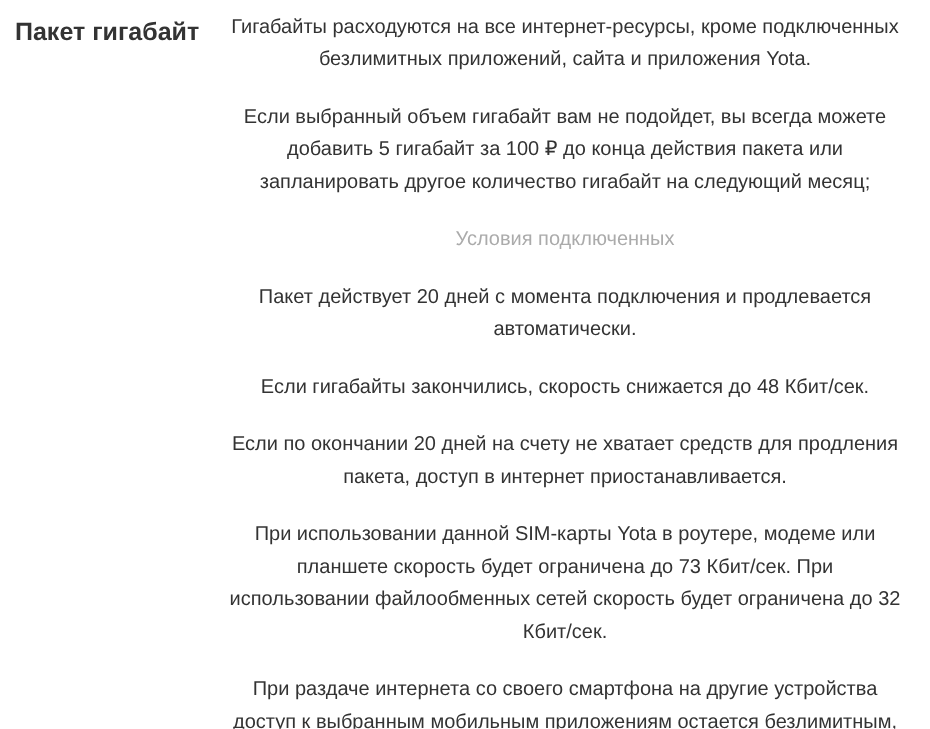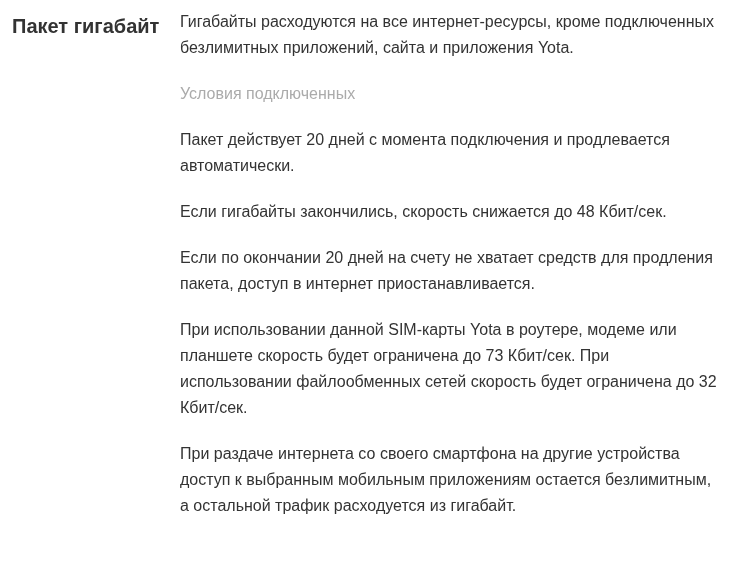--- a/index.html
+++ b/index.html
@@ -35,37 +35,39 @@
   }
   .content-col {
     flex: 1 1 auto;
     max-width: 552px;
   }
   .para {
     margin: 0 0 20px 0;
     font-size: 16px;
     line-height: 26px;
     color: #333333;
+    text-align: center;
   }
   .para:last-child {
     margin-bottom: 0;
   }
   .para.muted {
     color: #ababab;
   }
 </style>
 </head>
 <body>
 
 <div class="section-row">
   <div class="label-col">
     <h3 class="row-title">Пакет гигабайт</h3>
   </div>
   <div class="content-col">
     <p class="para">Гигабайты расходуются на все интернет-ресурсы, кроме подключенных безлимитных приложений, сайта и приложения Yota.</p>
+    <p class="para">Если выбранный объем гигабайт вам не подойдет, вы всегда можете добавить 5 гигабайт за 100 ₽ до конца действия пакета или запланировать другое количество гигабайт на следующий месяц;</p>
     <p class="para muted">Условия подключенных</p>
     <p class="para">Пакет действует 20 дней с момента подключения и продлевается автоматически.</p>
     <p class="para">Если гигабайты закончились, скорость снижается до 48 Кбит/сек.</p>
     <p class="para">Если по окончании 20 дней на счету не хватает средств для продления пакета, доступ в интернет приостанавливается.</p>
     <p class="para">При использовании данной SIM-карты Yota в роутере, модеме или планшете скорость будет ограничена до 73 Кбит/сек. При использовании файлообменных сетей скорость будет ограничена до 32 Кбит/сек.</p>
     <p class="para">При раздаче интернета со своего смартфона на другие устройства доступ к выбранным мобильным приложениям остается безлимитным, а остальной трафик расходуется из гигабайт.</p>
   </div>
 </div>
 
 </body></html>

